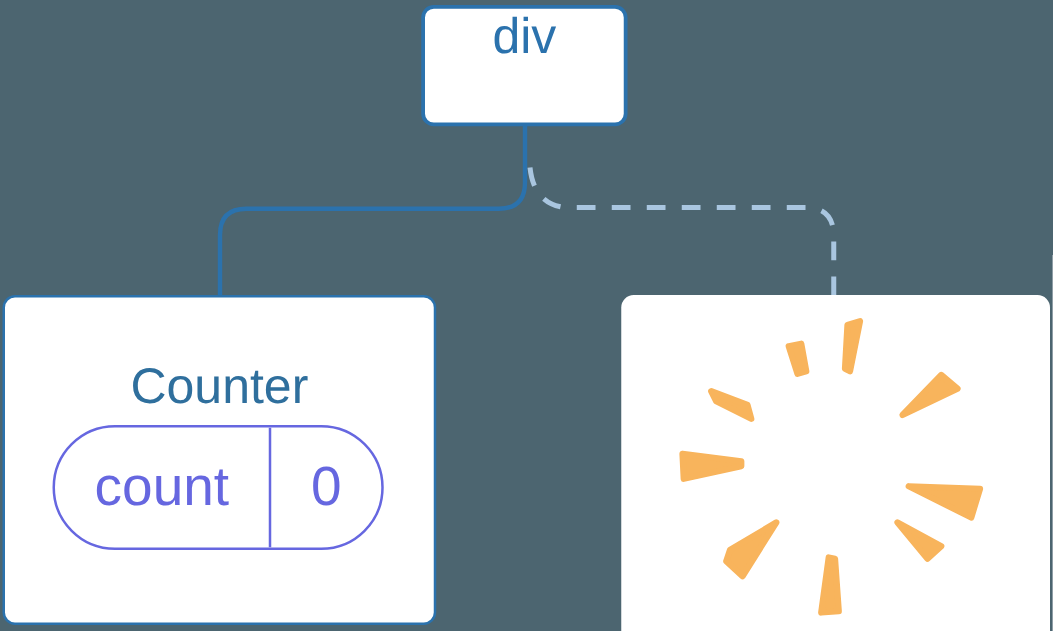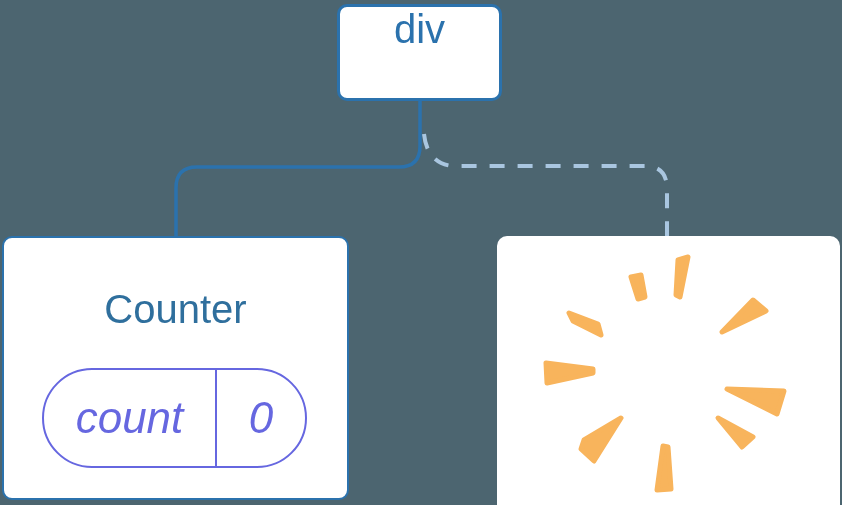--- a/index.html
+++ b/index.html
@@ -64,31 +64,30 @@
     left: 0; top: 50px;
     width: 100%;
     text-align: center;
     font-size: 40px;
     font-weight: 500;
     line-height: 42px;
     color: #2F6F9D;
   }
   .state-pill {
     position: absolute;
-    left: 38px; top: 130px;
+    left: 38px; top: 102px;
     width: 265px; height: 100px;
     box-sizing: border-box;
     border: 2.5px solid #6667E0;
     border-radius: 50px;
     display: flex;
     align-items: stretch;
     overflow: hidden;
     color: #6667E0;
     font-size: 44px;
-    font-style: italic;
   }
   .pill-key {
     width: 171px;
     display: flex;
     align-items: center;
     justify-content: center;
   }
   .pill-divider {
     width: 0;
     border-left: 2.5px solid #6667E0;

